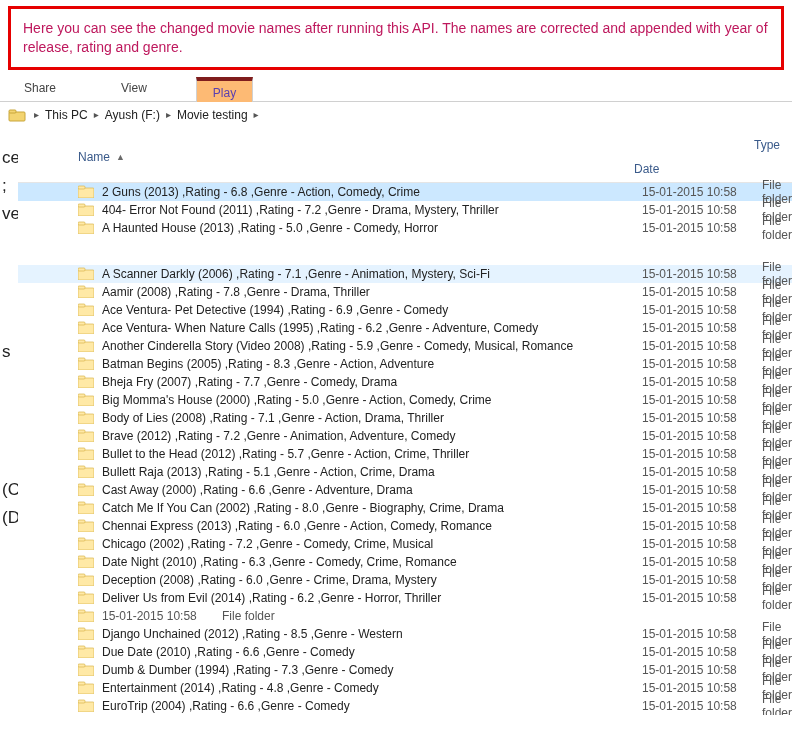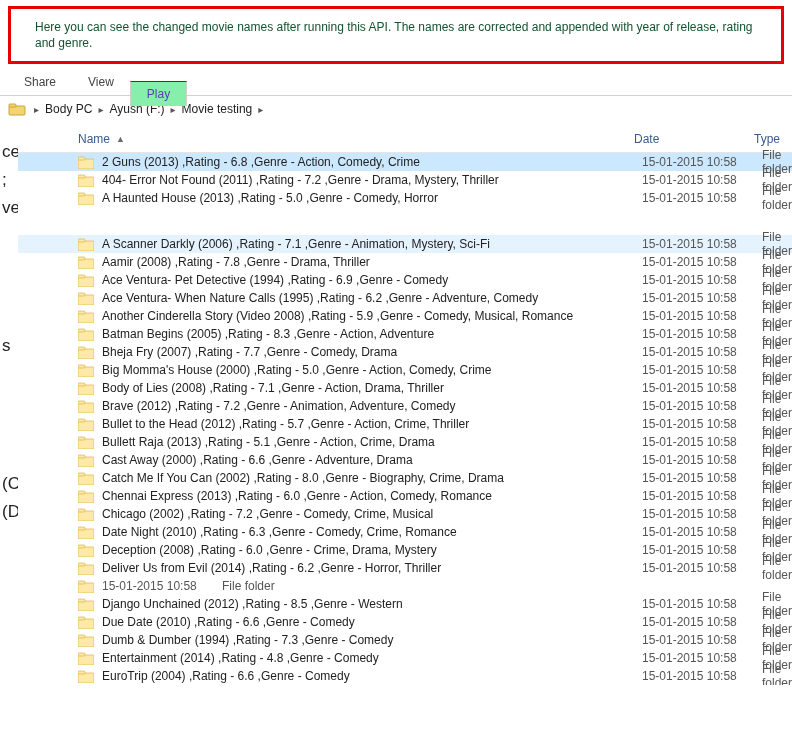--- a/index.html
+++ b/index.html
@@ -1,31 +1,31 @@
 <!DOCTYPE html>
 <html><head>
 <meta charset="utf-8">
 <style>
   * { box-sizing: border-box; margin: 0; padding: 0; }
   body { font-family: "Segoe UI", Tahoma, sans-serif; font-size: 12px; color: #000; background: #fff; width: 792px; overflow: hidden; }
-  .annotation { border: 3px solid #e60000; margin: 6px 8px 6px 8px; padding: 10px 24px; font-size: 12px; line-height: 1.35; color: #14532d; }
-  .ribbon { display: flex; border-bottom: 1px solid #d0d0d0; padding: 0 8px; height: 26px; align-items: stretch; }
+  .annotation { border: 3px solid #e60000; margin: 6px 8px 6px 8px; padding: 10px 12px; font-size: 14px; line-height: 1.35; color: #be185d; }
+  .ribbon { display: flex; border-bottom: 1px solid #d0d0d0; padding: 0 8px; height: 26px; align-items: stretch; gap: 33px; }
   .ribbon-tab { padding: 5px 16px 3px; font-size: 12px; color: #444; cursor: pointer; }
-  .ribbon-tab.play { border-left: 1px solid #d0d0d0; border-right: 1px solid #d0d0d0; border-top: 1px solid #7f1d1d; background: #86efac; color: #5a3fb0; position: relative; top: 11px; }
+  .ribbon-tab.play { border-left: 1px solid #d0d0d0; border-right: 1px solid #d0d0d0; border-top: 4px solid #7f1d1d; background: #fdba74; color: #5a3fb0; position: relative; top: 1px; }
   .breadcrumb-row { display: flex; align-items: center; padding: 6px 8px 10px 8px; }
   .bc-icon { width: 18px; height: 14px; display: inline-block; margin-right: 4px; }
   .bc-item { padding: 0 2px; color: #222; cursor: pointer; }
   .bc-chevron { padding: 0 4px; color: #555; font-size: 10px; }
   .content { display: flex; }
   .sidebar { width: 24px; padding-top: 12px; font-size: 17px; color: #222; overflow: hidden; }
   .sidebar-item { padding: 4px 0 4px 2px; white-space: nowrap; }
   .files { flex: 1; }
   .headers { display: flex; border-bottom: 1px solid #e5e5e5; padding: 6px 0 6px 60px; color: #3a5a8a; font-size: 12px; }
   .h-name { width: 556px; display: flex; align-items: center; gap: 6px; }
-  .h-date { width: 120px; }
+  .h-date { width: 120px; margin-top: 24px; }
   .h-type { flex: 1; }
   .sort-arrow { color: #6a6a6a; font-size: 9px; }
   .rows { }
   .row { display: flex; align-items: center; padding: 2px 0 2px 60px; height: 18px; cursor: pointer; }
   .row.sel { background: #cce8ff; }
   .row.hover { background: #e5f3ff; margin-top: 28px; }
   .folder-icon { width: 16px; height: 13px; margin-right: 8px; flex-shrink: 0; }
   .r-name { width: 540px; white-space: nowrap; overflow: hidden; text-overflow: ellipsis; color: #222; }
   .r-date { width: 120px; color: #555; }
   .r-type { flex: 1; color: #555; }
@@ -42,21 +42,21 @@
 </div>
 
 <div class="breadcrumb-row">
   <span class="bc-icon">
     <svg viewBox="0 0 18 14">
         <rect x="1" y="4" width="16" height="9" rx="1" fill="#f3d471" stroke="#c9a63a"></rect>
         <rect x="1" y="2" width="7" height="3" rx="1" fill="#f3d471" stroke="#c9a63a"></rect>
       </svg>
   </span>
   <span class="bc-chevron">▸</span>
-  <span class="bc-item">Body PC</span>
+  <span class="bc-item">This PC</span>
   <span class="bc-chevron">▸</span>
   <span class="bc-item">Ayush (F:)</span>
   <span class="bc-chevron">▸</span>
   <span class="bc-item">Movie testing</span>
   <span class="bc-chevron">▸</span>
 </div>
 
 <div class="content">
   <div class="sidebar">
     <div class="sidebar-item">ces</div>

